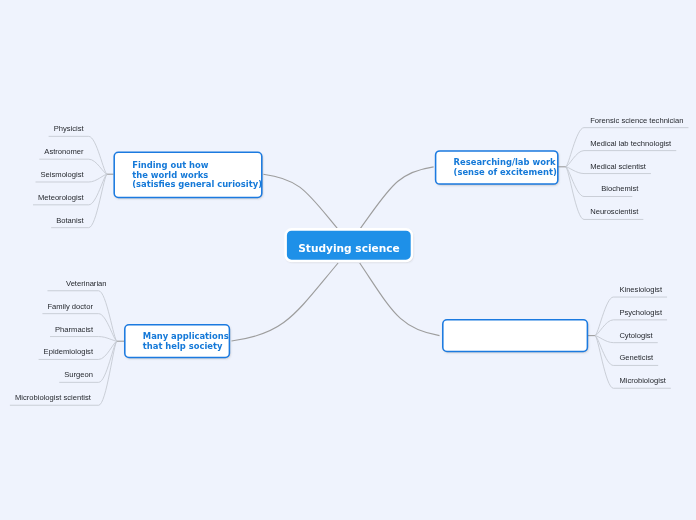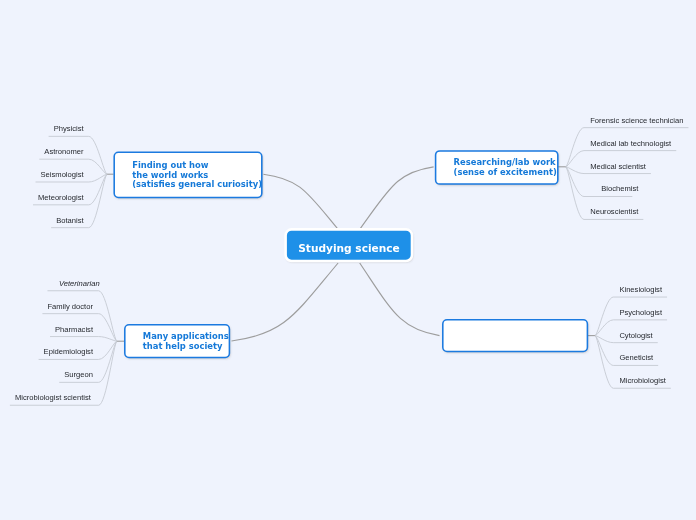--- a/index.html
+++ b/index.html
@@ -103,21 +103,21 @@
       <div class="leaf" style="left: 53.63px; top: 125.3px;">Physicist</div>
       <div class="leaf" style="left: 44.35px; top: 148.13px;">Astronomer</div>
       <div class="leaf" style="left: 40.54px; top: 170.96px;">Seismologist</div>
       <div class="leaf" style="left: 38.01px; top: 193.79px;">Meteorologist</div>
       <div class="leaf" style="left: 56.15px; top: 216.62px;">Botanist</div>
       <div class="leaf" style="left: 590.2px; top: 116.6px;">Forensic science technician</div>
       <div class="leaf" style="left: 590.2px; top: 139.55px;">Medical lab technologist</div>
       <div class="leaf" style="left: 590.2px; top: 162.5px;">Medical scientist</div>
       <div class="leaf" style="left: 590.2px; top: 185.45px; margin-left: 11px;">Biochemist</div>
       <div class="leaf" style="left: 590.2px; top: 208.4px;">Neuroscientist</div>
-      <div class="leaf" style="left: 59px; top: 279.7px; font-style: italic;">Veterinarian</div>
+      <div class="leaf" style="left: 66px; top: 279.7px;">Veterinarian</div>
       <div class="leaf" style="left: 47.42px; top: 302.6px;">Family doctor</div>
       <div class="leaf" style="left: 55.02px; top: 325.5px;">Pharmacist</div>
       <div class="leaf" style="left: 43.61px; top: 348.4px;">Epidemiologist</div>
       <div class="leaf" style="left: 64.28px; top: 371.3px;">Surgeon</div>
       <div class="leaf" style="left: 14.91px; top: 394.2px;">Microbiologist scientist</div>
       <div class="leaf" style="left: 619.4px; top: 286px;">Kinesiologist</div>
       <div class="leaf" style="left: 619.4px; top: 308.8px;">Psychologist</div>
       <div class="leaf" style="left: 619.4px; top: 331.6px;">Cytologist</div>
       <div class="leaf" style="left: 619.4px; top: 354.4px;">Geneticist</div>
       <div class="leaf" style="left: 619.4px; top: 377.2px;">Microbiologist</div>

